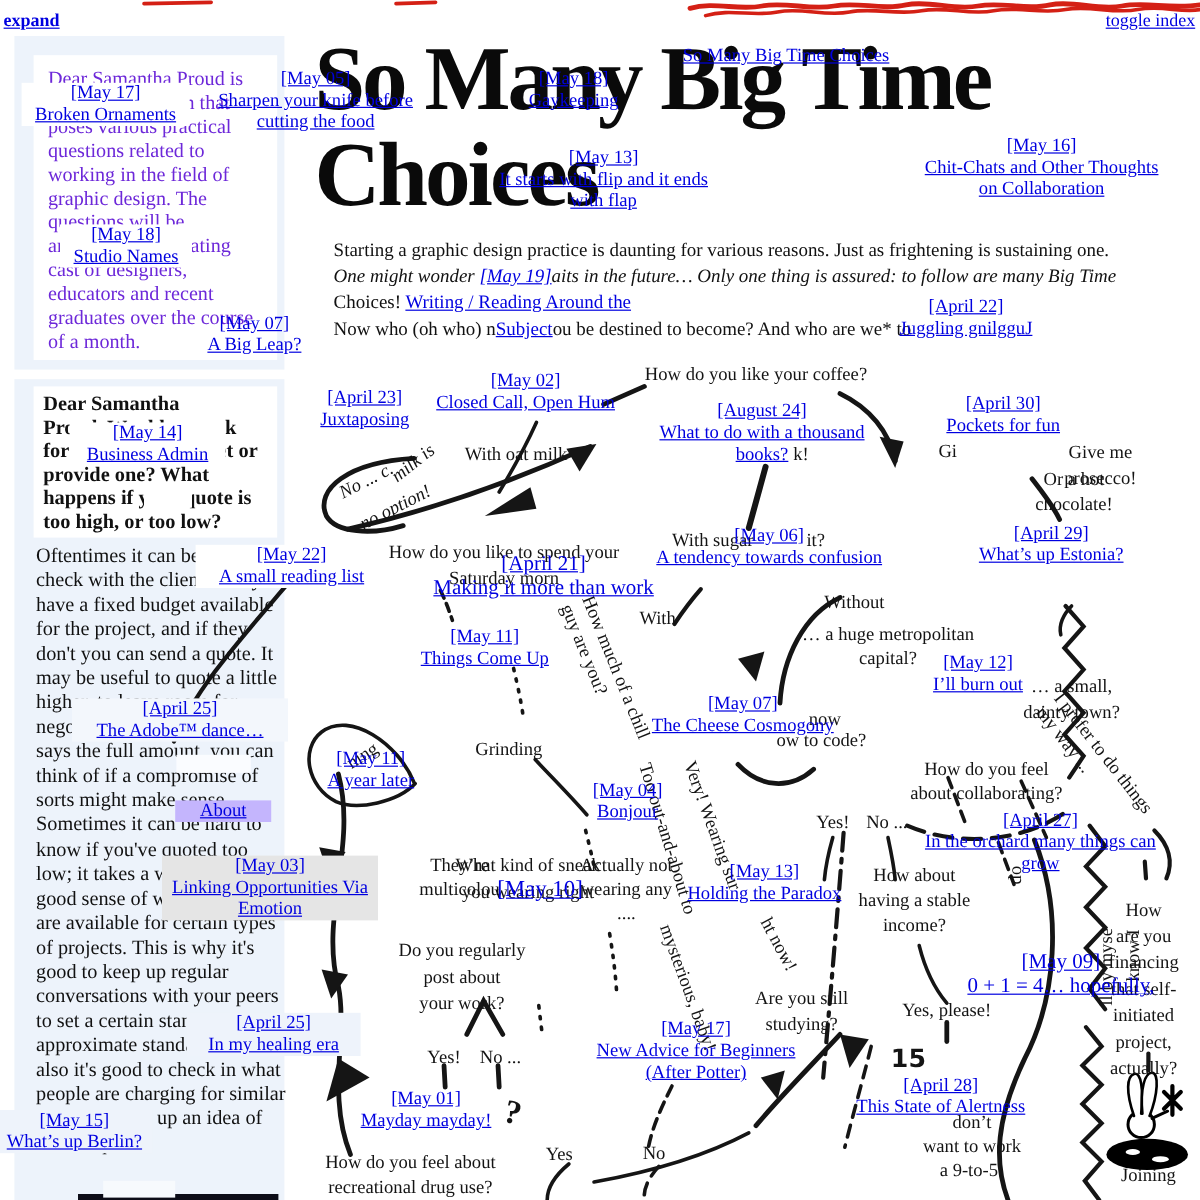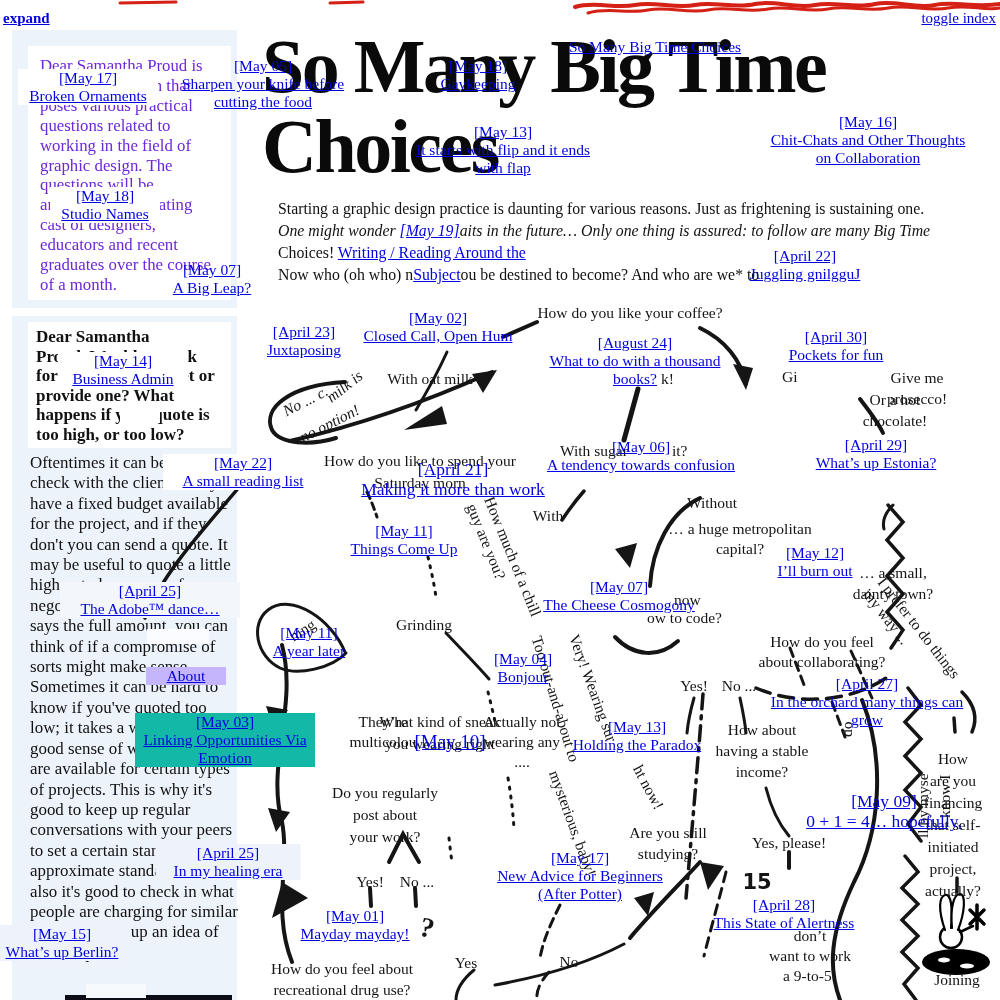--- a/index.html
+++ b/index.html
@@ -195,21 +195,21 @@
 post about
 your work?</div>
 <div class="ft z3" style="left:668px;top:822px;line-height:21px;">Are you still
 studying?</div>
 <div class="ft z3" style="left:762px;top:719px;line-height:21px;">How about
 having a stable
 income?</div>
 <div class="ft z3" style="left:370px;top:871px;">Yes!</div>
 <div class="ft z3" style="left:417px;top:871px;">No ...</div>
 <div class="ft z3" style="left:466px;top:952px;">Yes</div>
-<div class="ft z3" style="left:545px;top:951px;margin-left:24px;">No</div>
+<div class="ft z3" style="left:545px;top:951px;">No</div>
 <div class="ft z3" style="left:789px;top:832px;">Yes, please!</div>
 <div class="ft z3" style="left:757px;top:870px;font:700 21px 'DejaVu Sans',sans-serif;">15</div>
 <div class="ftl z3" style="left:420px;top:912px;font:700 28px 'Liberation Serif',serif;transform:rotate(14deg);">?</div>
 <div class="ft z3" style="left:810px;top:926px;line-height:20px;">don’t
 want to work
 a 9-to-5!</div>
 <div class="ft z3" style="left:953px;top:748px;line-height:22px;width:95px;">How
 are you
 financing
 that self-
@@ -255,21 +255,21 @@
 <a class="dl z5" style="left:453px;top:459px;width:230px;font-size:17.5px;"><span class="d">[April 21]</span><span>Making it more than work</span></a>
 <a class="dl z5" style="left:641px;top:438px;width:230px;"><span class="d">[May 06]</span><span>A tendency towards confusion</span></a>
 <a class="dl z5" style="left:404px;top:522px;width:140px;"><span class="d">[May 11]</span><span>Things Come Up</span></a>
 <a class="dl z5" style="left:815px;top:544px;width:110px;"><span class="d">[May 12]</span><span>I’ll burn out</span></a>
 <a class="dl z5" style="left:150px;top:582px;width:180px;background:#f3f7fc;"><span class="d">[April 25]</span><span>The Adobe™ dance…</span></a>
 <a class="dl z5" style="left:619px;top:578px;width:220px;"><span class="d">[May 07]</span><span>The Cheese Cosmogony</span></a>
 <a class="dl z5" style="left:309px;top:624px;width:110px;"><span class="d">[May 11]</span><span>A year later</span></a>
 <a class="dl z5" style="left:186px;top:667px;width:80px;background:#c4b5fd;"><span>About</span></a>
 <a class="dl z5" style="left:523px;top:650px;width:90px;"><span class="d">[May 04]</span><span>Bonjour</span></a>
 <a class="dl z5" style="left:867px;top:675px;width:215px;"><span class="d">[April 27]</span><span>In the orchard many things can grow</span></a>
-<a class="dl z5" style="left:225px;top:713px;width:180px;background:#14b8a6;"><span class="d">[May 03]</span><span>Linking Opportunities Via Emotion</span></a>
+<a class="dl z5" style="left:225px;top:713px;width:180px;background:#e5e5e5;"><span class="d">[May 03]</span><span>Linking Opportunities Via Emotion</span></a>
 <a class="dl z5" style="left:637px;top:718px;width:190px;"><span class="d">[May 13]</span><span>Holding the Paradox</span></a>
 <a class="dl z5" style="left:450px;top:732px;width:345px;font-size:19px;line-height:1.05;"><span class="d">[May 10]</span></a>
 <a class="dl z5" style="left:884px;top:791px;width:210px;font-size:17.5px;"><span class="d">[May 09]</span><span>0 + 1 = 4… hopefully,</span></a>
 <a class="dl z5" style="left:228px;top:844px;width:145px;background:#eef3fb;"><span class="d">[April 25]</span><span>In my healing era</span></a>
 <a class="dl z5" style="left:580px;top:849px;width:200px;"><span class="d">[May 17]</span><span>New Advice for Beginners (After Potter)</span></a>
 <a class="dl z5" style="left:784px;top:896px;width:175px;"><span class="d">[April 28]</span><span>This State of Alertness</span></a>
 <a class="dl z5" style="left:62px;top:925px;width:130px;background:#eef3fb;"><span class="d">[May 15]</span><span>What’s up Berlin?</span></a>
 <a class="dl z5" style="left:355px;top:907px;width:160px;"><span class="d">[May 01]</span><span>Mayday mayday!</span></a>
 
 </body></html>

